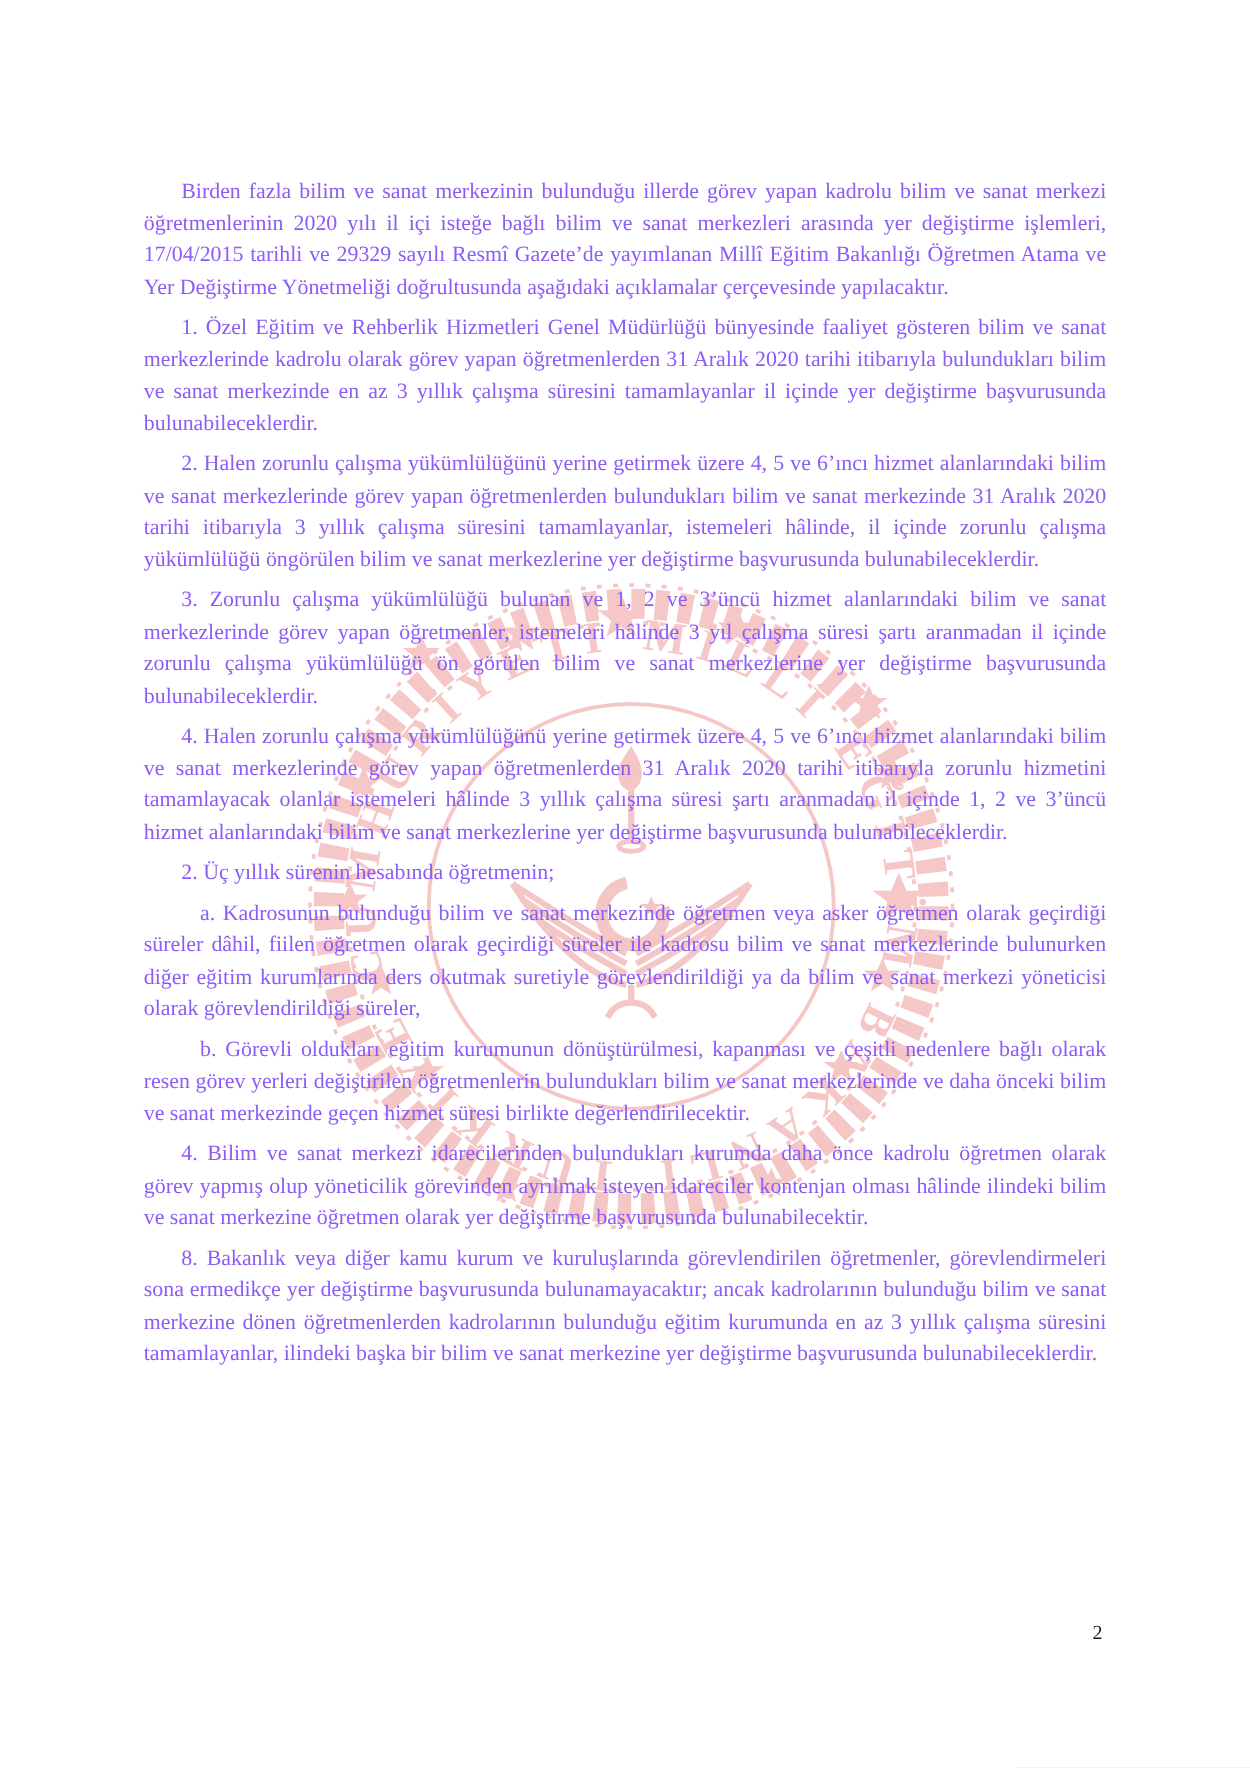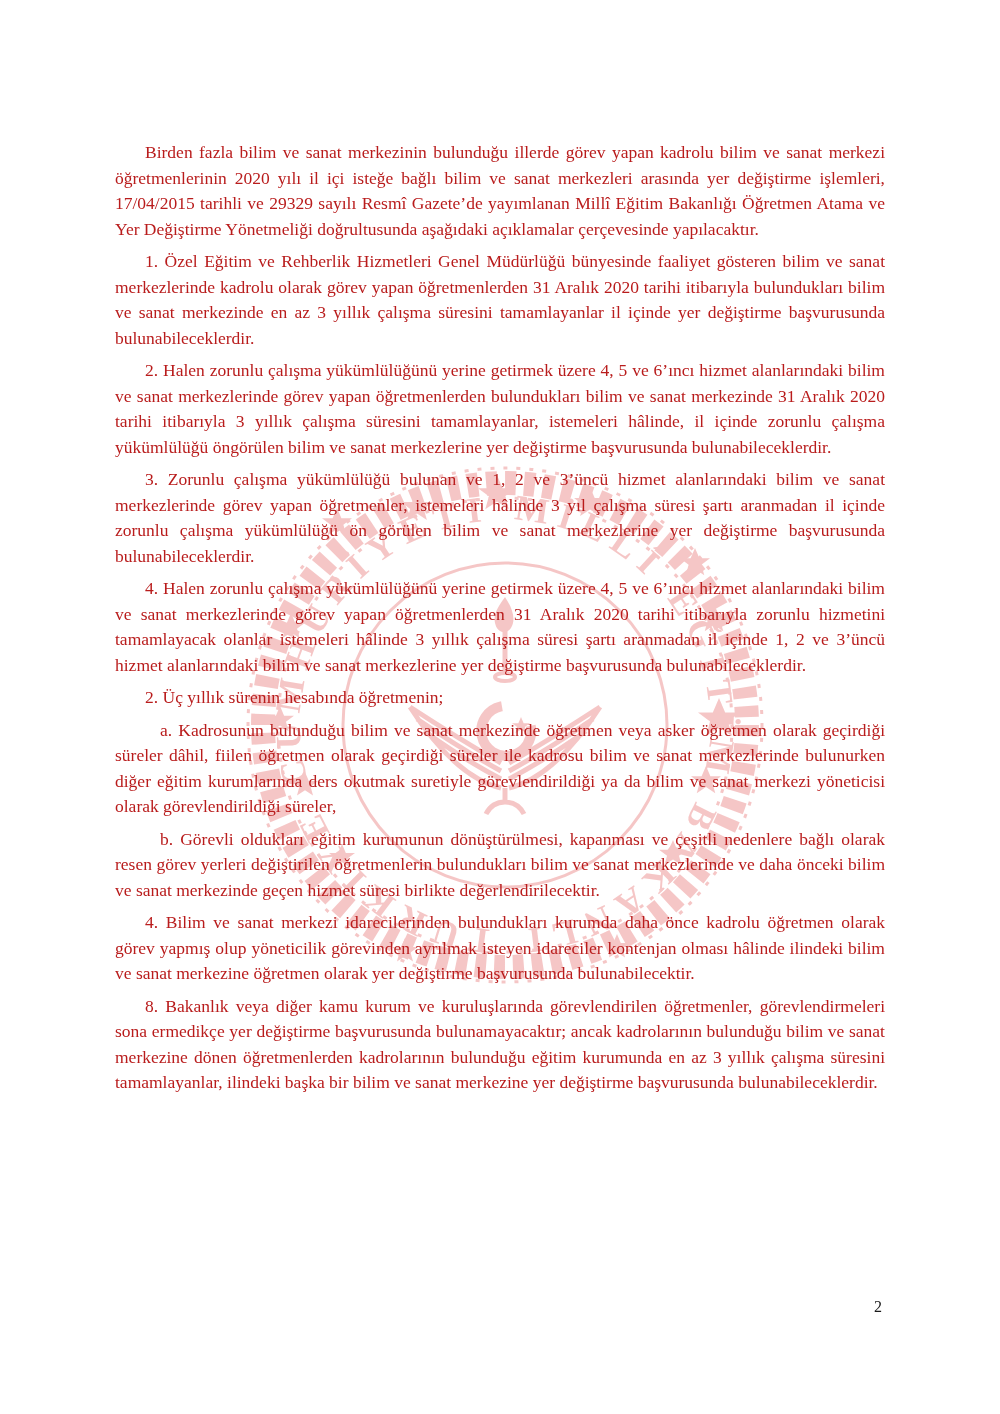--- a/index.html
+++ b/index.html
@@ -14,21 +14,21 @@
   .watermark{
     position:absolute;
     left:205px;top:425px;
     width:600px;height:600px;
     pointer-events:none;
   }
   .content{
     position:absolute;
     left:115px;top:140px;
     width:770px;
-    color:#b91c1c;
+    color:#8b5cf6;
     font-size:17.5px;
     line-height:25.5px;
     text-align:justify;
   }
   .para{margin:0 0 7px 0;text-indent:30px;}
   .para.sub{text-indent:45px;}
   .page-number{
     position:absolute;
     right:118px;top:1298px;
     font-size:16px;

